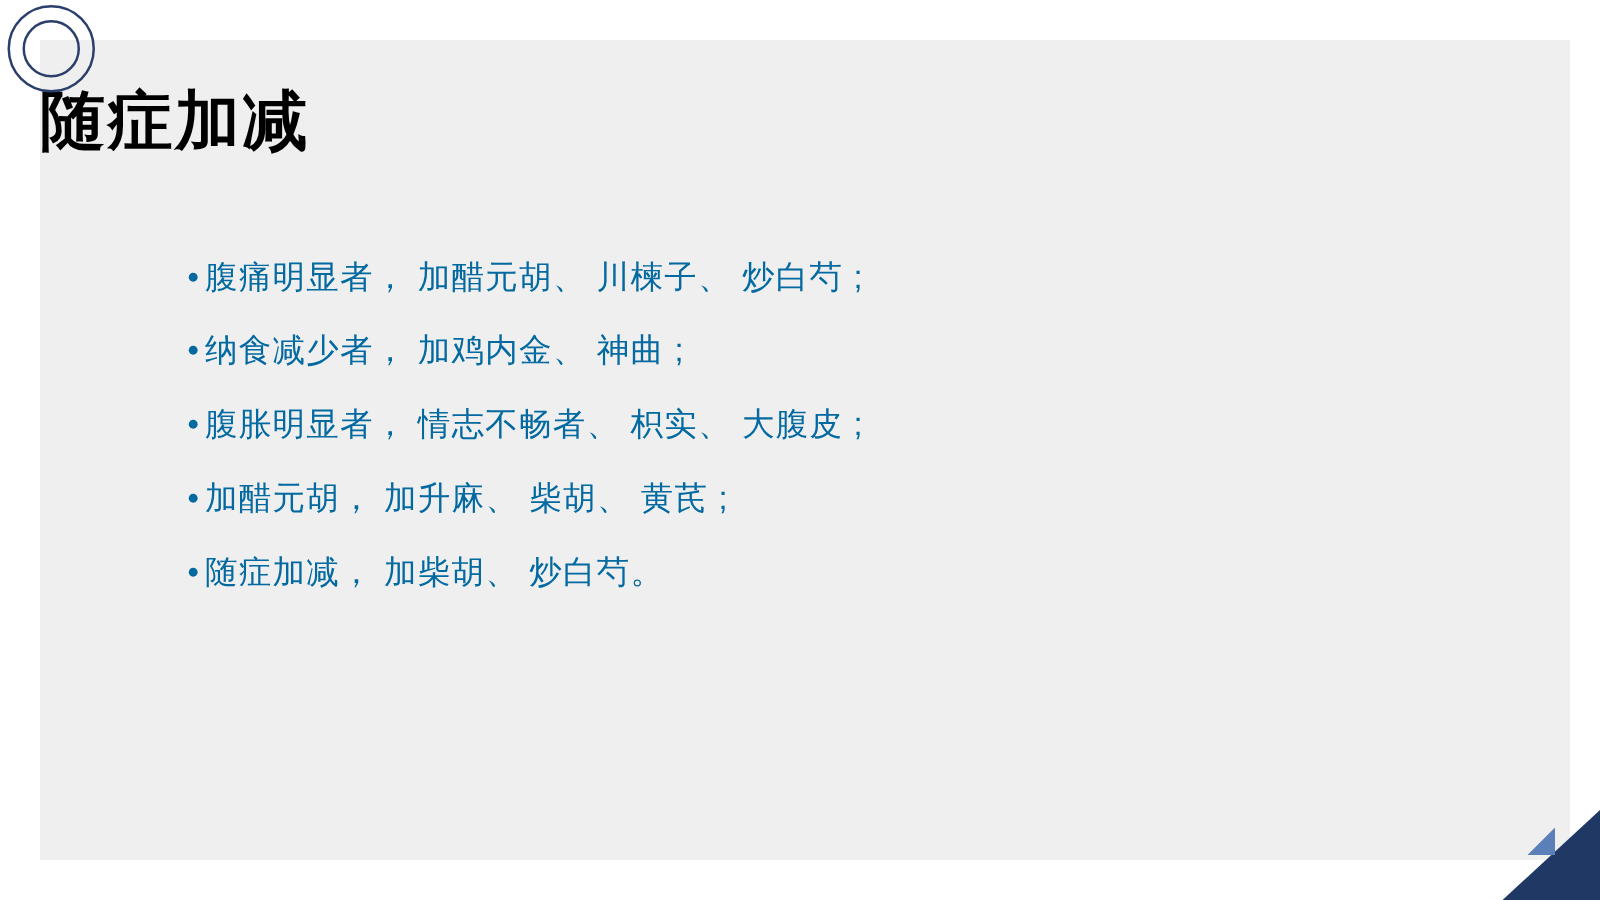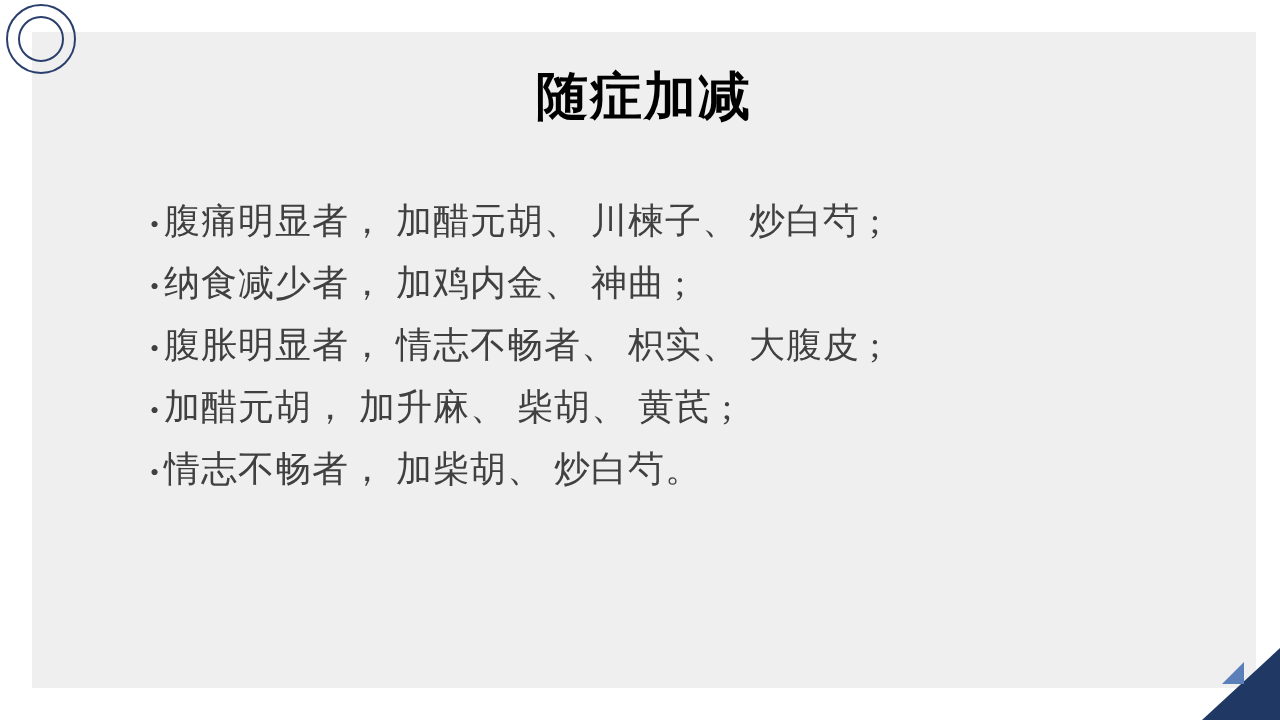--- a/index.html
+++ b/index.html
@@ -27,43 +27,42 @@
     top: 32px;
     width: 1224px;
     height: 656px;
     background: #efefef;
   }
   .slide-title {
     position: absolute;
     left: 0;
     top: 30px;
     width: 1224px;
-    text-align: center;
     font-size: 52px;
     font-weight: bold;
     color: #000000;
     letter-spacing: 2px;
     font-family: "DejaVu Sans", "Liberation Sans", sans-serif;
   }
   .bullet-list {
     position: absolute;
     left: 118px;
     top: 160px;
     width: 1000px;
     list-style: none;
     margin: 0;
     padding: 0;
   }
   .bullet-item {
-    font-size: 36px;
+    font-size: 26px;
     line-height: 59px;
-    color: #404040;
+    color: #0369a1;
     letter-spacing: 1px;
     white-space: nowrap;
-    font-family: Liberation Serif, serif;
+    font-family: Liberation Sans, sans-serif;
   }
   .bullet-item::before {
     content: "\2022";
     display: inline-block;
     width: 14px;
     font-size: 26px;
     vertical-align: baseline;
   }
   
   .deco-rings {
@@ -127,21 +126,21 @@
 
   <div class="content-panel">
 
     <div class="slide-title">随症加减</div>
 
     <ul class="bullet-list">
       <li class="bullet-item">腹痛明显者， 加醋元胡、 川楝子、 炒白芍 ;</li>
       <li class="bullet-item">纳食减少者， 加鸡内金、 神曲 ;</li>
       <li class="bullet-item">腹胀明显者， 情志不畅者、 枳实、 大腹皮 ;</li>
       <li class="bullet-item">加醋元胡， 加升麻、 柴胡、 黄芪 ;</li>
-      <li class="bullet-item">情志不畅者， 加柴胡、 炒白芍。</li>
+      <li class="bullet-item">随症加减， 加柴胡、 炒白芍。</li>
     </ul>
 
   </div>
 
   <div class="deco-rings">
     <div class="ring-outer"></div>
     <div class="ring-inner"></div>
   </div>
 
   <div class="deco-corner">

